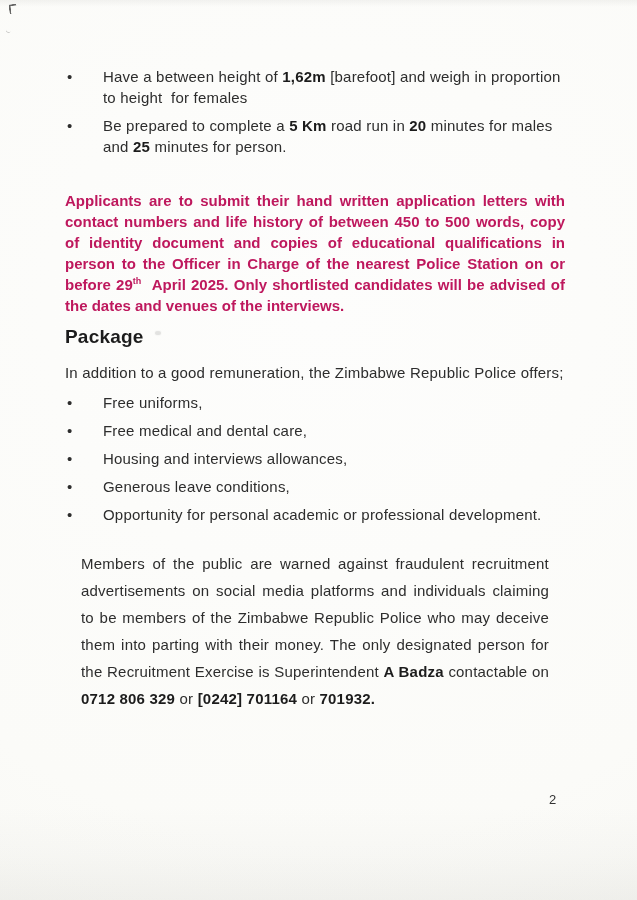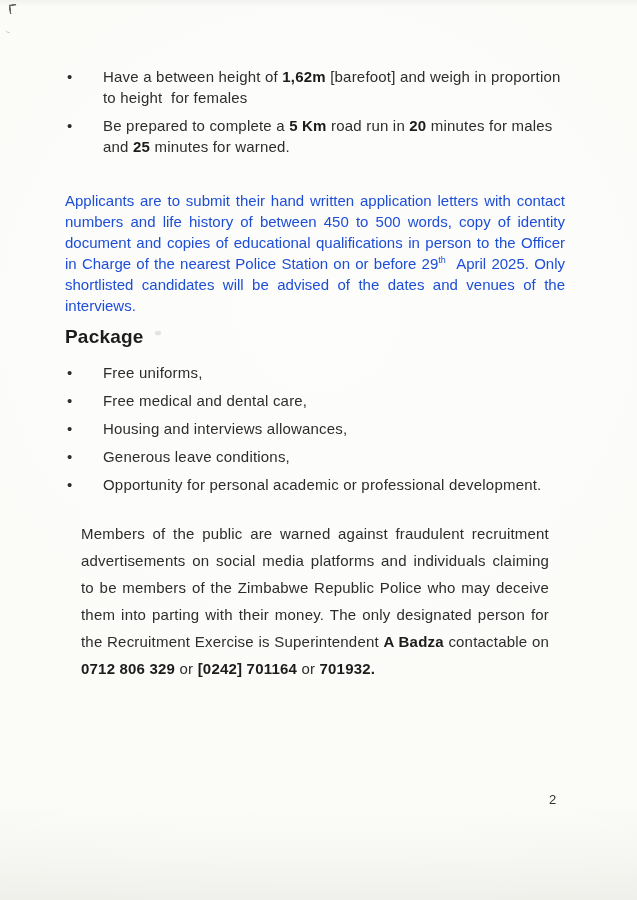--- a/index.html
+++ b/index.html
@@ -37,22 +37,22 @@
   .li-text { flex: 1; }
 
   .reqs { margin-bottom: 33px; }
   .reqs .li-row { line-height: 21px; }
   .reqs .li-row + .li-row { margin-top: 7px; }
 
   .b { font-weight: bold; color: #1c1c1c; text-align: right; }
 
   .app-para {
     margin: 0 0 10px 0;
-    font-weight: normal;
-    color: #1d4ed8;
+    font-weight: bold;
+    color: #be185d;
     line-height: 21px;
     letter-spacing: 0;
     text-align: justify;
     text-align-last: left;
   }
   .app-para sup {
     font-size: 9px;
     vertical-align: super;
     line-height: 0;
   }
@@ -133,28 +133,29 @@
 
 <div class="content">
 
   <ul class="reqs">
     <li class="li-row">
       <span class="bullet">•</span>
       <div class="li-text"><span>Have a between height of </span><span class="b">1,62m</span><span> [barefoot] and weigh in proportion to height &nbsp;for females</span></div>
     </li>
     <li class="li-row">
       <span class="bullet">•</span>
-      <div class="li-text"><span>Be prepared to complete a </span><span class="b">5 Km</span><span> road run in </span><span class="b">20</span><span> minutes for males and </span><span class="b">25</span><span> minutes for warned.</span></div>
+      <div class="li-text"><span>Be prepared to complete a </span><span class="b">5 Km</span><span> road run in </span><span class="b">20</span><span> minutes for males and </span><span class="b">25</span><span> minutes for person.</span></div>
     </li>
   </ul>
 
   <p class="app-para"><span>Applicants are to submit their hand written application letters with contact numbers and life history of between 450 to 500 words, copy of identity document and copies of educational qualifications in person to the Officer in Charge of the nearest Police Station on or before 29</span><sup>th</sup><span> &nbsp;April 2025. Only shortlisted candidates will be advised of the dates and venues of the interviews.</span></p>
 
   <h3 class="package-h">Package</h3>
 
+  <p class="intro">In addition to a good remuneration, the Zimbabwe Republic Police offers;</p>
 
   <ul class="benefits">
     <li class="li-row">
       <span class="bullet">•</span>
       <div class="li-text">Free uniforms,</div>
     </li>
     <li class="li-row">
       <span class="bullet">•</span>
       <div class="li-text">Free medical and dental care,</div>
     </li>

